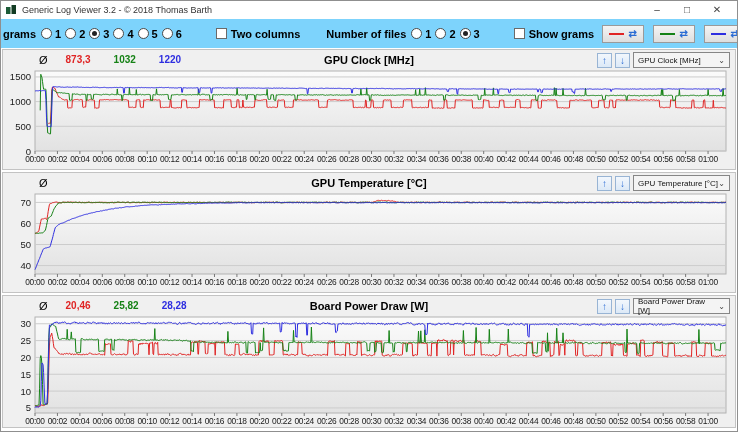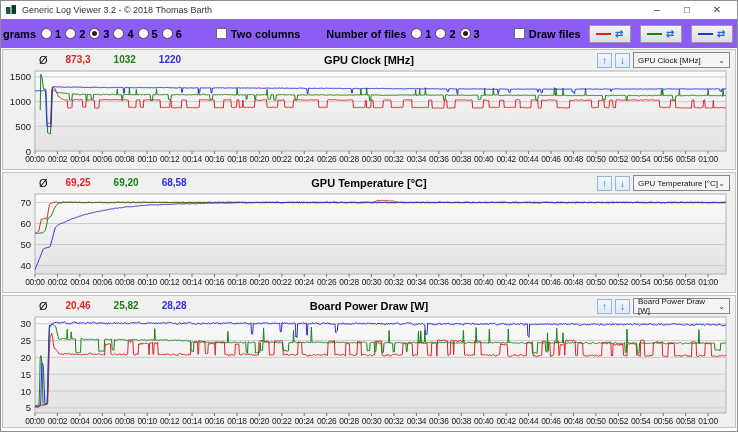--- a/index.html
+++ b/index.html
@@ -6,21 +6,21 @@
   *{box-sizing:border-box;}
   .window{position:relative;width:738px;height:432px;background:#ffffff;
     border:1px solid #8f8f8f;font-family:"Liberation Sans",sans-serif;overflow:hidden;}
   
   .titlebar{height:18px;display:flex;align-items:center;padding:0 5px;background:#fff;}
   .app-icon{width:11px;height:11px;margin-right:5px;flex:0 0 auto;}
   .title-text{font-size:9px;color:#333;}
   .win-controls{margin-left:auto;display:flex;align-items:center;}
   .win-btn{width:30px;height:16px;text-align:center;font-size:10px;color:#444;line-height:16px;}
   
-  .toolbar{height:29px;display:flex;align-items:center;background:#8b5cf6;
+  .toolbar{height:29px;display:flex;align-items:center;background:#7dd3fc;
     font-size:11px;font-weight:bold;color:#000;padding:0 2px;gap:5px;white-space:nowrap;}
   .radio-group{display:flex;align-items:center;}
   .radio{display:inline-flex;align-items:center;gap:3px;margin-right:4px;}
   .rdot{width:11px;height:11px;border:1px solid #4a4a4a;border-radius:50%;background:#fff;position:relative;flex:0 0 auto;}
   .rdot.sel::after{content:"";position:absolute;left:2px;top:2px;right:2px;bottom:2px;border-radius:50%;background:#222;}
   .chk{width:11px;height:11px;border:1px solid #6a6a6a;background:#fff;display:inline-block;flex:0 0 auto;}
   .chklabel{display:inline-flex;align-items:center;gap:4px;font-weight:bold;padding-left:25px;}
   .linebtns{display:flex;gap:9px;margin-left:3px;}
   .linebtn{width:42px;height:18px;border:1px solid #9a9a9a;background:linear-gradient(#f4f4f4,#dedede);
     display:flex;align-items:center;justify-content:center;gap:4px;}
@@ -102,21 +102,21 @@
           <span class="rdot"></span>
           <span>2</span>
         </span>
         <span class="radio">
           <span class="rdot sel"></span>
           <span>3</span>
         </span>
       </span>
     <span class="chklabel">
       <span class="chk"></span>
-      <span>Draw files</span>
+      <span>Show grams</span>
     </span>
     <span class="linebtns" id="lineBtns">
         <div class="linebtn">
           <span class="linedash" style="background: rgb(224, 36, 36);"></span>
           <span class="swapicon">⇄</span>
         </div>
         <div class="linebtn">
           <span class="linedash" style="background: rgb(22, 130, 22);"></span>
           <span class="swapicon">⇄</span>
         </div>
@@ -227,25 +227,20 @@
         <text x="705.0519480519481" y="93" text-anchor="middle" font-size="8.4" letter-spacing="-0.3" fill="#1a1a1a" font-family="&quot;Liberation Sans&quot;,sans-serif">01:00</text>
         <path d="M45.2 54.2L45.8 54.5L46.4 54.2L47.0 54.2L47.5 54.5L48.1 41.0L48.7 22.2L49.3 18.3L49.9 18.4L50.4 18.4L51.0 18.7L51.6 19.0L52.2 20.0L52.7 21.3L53.3 22.8L53.9 24.1L54.5 25.4L55.0 26.6L55.6 27.9L56.2 27.8L56.8 28.4L57.3 28.5L57.9 29.1L58.5 29.6L59.1 30.0L59.6 30.3L60.2 30.5L60.8 30.6L61.4 31.1L61.9 30.8L62.5 30.8L63.1 30.8L63.7 30.7L64.2 30.7L64.8 38.9L65.4 39.1L66.0 38.9L66.6 38.8L67.1 38.7L67.7 38.9L68.3 39.1L68.9 38.5L69.4 31.1L70.0 30.9L70.6 31.2L71.2 30.8L71.7 30.6L72.3 30.5L72.9 30.7L73.5 30.5L74.0 30.5L74.6 30.4L75.2 30.6L75.8 31.0L76.3 31.1L76.9 31.0L77.5 30.6L78.1 30.6L78.6 30.6L79.2 30.7L79.8 38.1L80.4 38.7L80.9 38.3L81.5 38.0L82.1 38.0L82.7 38.1L83.2 30.8L83.8 31.1L84.4 31.0L85.0 31.2L85.6 31.2L86.1 30.8L86.7 30.8L87.3 30.8L87.9 30.5L88.4 30.9L89.0 30.7L89.6 31.0L90.2 31.0L90.7 31.1L91.3 31.1L91.9 39.3L92.5 38.7L93.0 39.3L93.6 39.1L94.2 39.2L94.8 38.9L95.3 38.9L95.9 38.9L96.5 30.9L97.1 31.0L97.6 30.8L98.2 31.0L98.8 30.8L99.4 30.9L99.9 30.6L100.5 30.8L101.1 30.7L101.7 30.5L102.3 30.7L102.8 30.8L103.4 30.6L104.0 30.4L104.6 30.6L105.1 30.6L105.7 30.7L106.3 31.0L106.9 31.0L107.4 30.8L108.0 31.0L108.6 30.8L109.2 30.6L109.7 30.9L110.3 30.8L110.9 30.6L111.5 30.5L112.0 30.4L112.6 30.6L113.2 30.6L113.8 30.7L114.3 30.7L114.9 30.9L115.5 30.9L116.1 30.8L116.6 30.8L117.2 30.6L117.8 31.0L118.4 31.1L119.0 31.1L119.5 30.8L120.1 30.6L120.7 30.7L121.3 30.7L121.8 30.9L122.4 30.6L123.0 31.1L123.6 30.8L124.1 31.1L124.7 31.2L125.3 31.2L125.9 38.6L126.4 38.4L127.0 38.2L127.6 38.3L128.2 38.3L128.7 38.3L129.3 38.1L129.9 38.2L130.5 38.6L131.0 38.2L131.6 38.5L132.2 38.2L132.8 38.6L133.3 31.1L133.9 30.9L134.5 30.9L135.1 30.9L135.6 30.7L136.2 30.7L136.8 30.9L137.4 38.1L138.0 38.3L138.5 38.6L139.1 38.6L139.7 38.2L140.3 38.6L140.8 30.7L141.4 31.1L142.0 31.2L142.6 31.2L143.1 30.9L143.7 30.7L144.3 30.7L144.9 30.7L145.4 30.7L146.0 30.8L146.6 31.0L147.2 31.0L147.7 30.8L148.3 30.7L148.9 30.7L149.5 30.8L150.0 30.7L150.6 30.8L151.2 30.7L151.8 31.1L152.3 30.7L152.9 30.8L153.5 31.0L154.1 31.2L154.7 31.1L155.2 31.0L155.8 30.8L156.4 30.8L157.0 31.1L157.5 38.7L158.1 38.5L158.7 38.6L159.3 38.2L159.8 38.4L160.4 38.6L161.0 38.4L161.6 38.5L162.1 38.4L162.7 38.3L163.3 38.3L163.9 38.3L164.4 38.4L165.0 38.4L165.6 38.3L166.2 38.2L166.7 38.4L167.3 31.0L167.9 30.6L168.5 38.5L169.0 38.9L169.6 38.5L170.2 38.8L170.8 38.8L171.4 39.0L171.9 38.8L172.5 39.0L173.1 39.0L173.7 38.7L174.2 38.6L174.8 38.5L175.4 38.8L176.0 38.5L176.5 38.5L177.1 38.6L177.7 39.0L178.3 38.9L178.8 30.9L179.4 31.0L180.0 31.1L180.6 30.8L181.1 30.7L181.7 31.1L182.3 31.2L182.9 31.1L183.4 31.1L184.0 38.9L184.6 38.8L185.2 38.5L185.7 38.6L186.3 38.4L186.9 38.5L187.5 38.5L188.1 38.6L188.6 38.9L189.2 38.5L189.8 38.6L190.4 38.7L190.9 38.9L191.5 38.6L192.1 38.9L192.7 38.7L193.2 39.0L193.8 38.6L194.4 38.6L195.0 38.8L195.5 38.5L196.1 38.5L196.7 30.5L197.3 30.5L197.8 30.7L198.4 30.9L199.0 30.7L199.6 30.9L200.1 30.8L200.7 30.7L201.3 30.6L201.9 30.6L202.4 30.9L203.0 30.8L203.6 30.9L204.2 30.6L204.8 31.0L205.3 31.1L205.9 31.1L206.5 31.1L207.1 30.9L207.6 31.2L208.2 30.9L208.8 30.7L209.4 30.7L209.9 30.6L210.5 31.0L211.1 30.9L211.7 38.9L212.2 38.4L212.8 39.0L213.4 38.6L214.0 38.8L214.5 38.9L215.1 38.7L215.7 38.4L216.3 38.6L216.8 38.8L217.4 38.8L218.0 38.6L218.6 39.0L219.1 39.0L219.7 38.5L220.3 39.0L220.9 30.6L221.4 30.8L222.0 30.7L222.6 31.1L223.2 30.8L223.8 31.0L224.3 30.8L224.9 30.9L225.5 30.8L226.1 31.0L226.6 30.7L227.2 30.9L227.8 30.8L228.4 38.2L228.9 38.2L229.5 38.5L230.1 38.7L230.7 38.6L231.2 38.5L231.8 38.6L232.4 38.1L233.0 38.7L233.5 38.2L234.1 30.6L234.7 30.8L235.3 30.6L235.8 30.9L236.4 38.8L237.0 38.5L237.6 38.2L238.1 38.6L238.7 38.6L239.3 38.4L239.9 31.0L240.5 38.1L241.0 38.4L241.6 38.3L242.2 38.6L242.8 38.6L243.3 38.3L243.9 38.4L244.5 38.0L245.1 38.7L245.6 38.4L246.2 38.1L246.8 38.3L247.4 38.1L247.9 38.6L248.5 38.6L249.1 38.3L249.7 38.7L250.2 38.0L250.8 38.1L251.4 38.2L252.0 30.9L252.5 30.9L253.1 31.0L253.7 30.8L254.3 31.1L254.8 31.2L255.4 31.4L256.0 31.3L256.6 31.4L257.2 31.5L257.7 31.4L258.3 31.1L258.9 31.2L259.5 31.1L260.0 30.8L260.6 30.7L261.2 30.7L261.8 30.6L262.3 30.6L262.9 30.7L263.5 30.6L264.1 38.2L264.6 38.3L265.2 38.6L265.8 38.4L266.4 38.1L266.9 38.2L267.5 38.3L268.1 38.6L268.7 38.5L269.2 38.2L269.8 38.2L270.4 38.1L271.0 38.5L271.5 38.2L272.1 38.3L272.7 38.6L273.3 38.4L273.9 38.6L274.4 38.2L275.0 31.1L275.6 30.9L276.2 31.1L276.7 31.3L277.3 31.4L277.9 31.3L278.5 31.1L279.0 31.2L279.6 31.0L280.2 30.7L280.8 31.1L281.3 31.3L281.9 38.3L282.5 38.6L283.1 38.5L283.6 38.2L284.2 38.6L284.8 38.2L285.4 38.1L285.9 38.0L286.5 38.4L287.1 38.2L287.7 38.6L288.2 38.1L288.8 38.5L289.4 38.1L290.0 38.4L290.5 30.9L291.1 30.9L291.7 30.9L292.3 31.2L292.9 31.3L293.4 31.2L294.0 30.8L294.6 30.7L295.2 30.9L295.7 30.7L296.3 31.0L296.9 30.8L297.5 30.7L298.0 30.8L298.6 30.9L299.2 31.3L299.8 31.1L300.3 31.1L300.9 31.3L301.5 31.1L302.1 31.3L302.6 31.0L303.2 31.0L303.8 31.3L304.4 31.3L304.9 30.9L305.5 30.9L306.1 30.9L306.7 31.1L307.2 31.0L307.8 30.9L308.4 30.7L309.0 30.7L309.6 30.9L310.1 30.7L310.7 31.1L311.3 31.2L311.9 31.1L312.4 30.8L313.0 30.8L313.6 30.8L314.2 31.0L314.7 30.8L315.3 31.0L315.9 38.5L316.5 38.5L317.0 38.5L317.6 38.6L318.2 38.2L318.8 38.3L319.3 38.2L319.9 38.4L320.5 38.5L321.1 38.2L321.6 38.3L322.2 38.4L322.8 38.1L323.4 38.1L323.9 38.6L324.5 31.2L325.1 31.0L325.7 30.7L326.3 30.5L326.8 30.5L327.4 30.9L328.0 30.8L328.6 30.9L329.1 30.9L329.7 30.8L330.3 30.7L330.9 30.9L331.4 30.6L332.0 31.0L332.6 30.7L333.2 30.9L333.7 30.9L334.3 31.1L334.9 31.1L335.5 31.1L336.0 30.8L336.6 30.9L337.2 31.2L337.8 31.4L338.3 31.4L338.9 31.5L339.5 31.3L340.1 31.3L340.6 31.3L341.2 31.5L341.8 31.1L342.4 31.1L342.9 30.8L343.5 31.1L344.1 31.3L344.7 31.2L345.3 31.3L345.8 31.0L346.4 30.8L347.0 30.8L347.6 30.8L348.1 30.7L348.7 30.9L349.3 31.1L349.9 31.0L350.4 38.6L351.0 38.3L351.6 38.6L352.2 38.5L352.7 38.2L353.3 38.5L353.9 38.5L354.5 38.6L355.0 38.4L355.6 38.3L356.2 38.4L356.8 38.3L357.3 38.2L357.9 38.3L358.5 38.7L359.1 38.4L359.6 38.3L360.2 38.7L360.8 38.7L361.4 38.3L362.0 38.4L362.5 31.0L363.1 31.3L363.7 38.8L364.3 38.6L364.8 38.6L365.4 38.8L366.0 38.4L366.6 38.8L367.1 38.7L367.7 38.4L368.3 30.9L368.9 31.0L369.4 31.0L370.0 31.2L370.6 38.5L371.2 38.9L371.7 38.6L372.3 38.4L372.9 38.8L373.5 38.9L374.0 38.9L374.6 38.4L375.2 38.9L375.8 38.6L376.3 38.4L376.9 38.6L377.5 38.8L378.1 38.6L378.7 38.4L379.2 38.5L379.8 38.6L380.4 31.3L381.0 31.0L381.5 31.0L382.1 30.9L382.7 30.9L383.3 31.1L383.8 31.3L384.4 30.9L385.0 31.2L385.6 31.2L386.1 31.0L386.7 30.9L387.3 31.0L387.9 31.2L388.4 38.6L389.0 38.2L389.6 38.6L390.2 38.5L390.7 38.1L391.3 38.5L391.9 38.6L392.5 38.7L393.0 38.1L393.6 38.7L394.2 38.5L394.8 38.2L395.4 38.6L395.9 38.6L396.5 38.6L397.1 38.2L397.7 38.1L398.2 38.1L398.8 38.6L399.4 38.5L400.0 38.1L400.5 31.2L401.1 30.9L401.7 30.9L402.3 31.2L402.8 30.9L403.4 30.8L404.0 30.9L404.6 30.8L405.1 30.7L405.7 31.0L406.3 31.0L406.9 30.7L407.4 31.1L408.0 30.9L408.6 30.6L409.2 38.6L409.7 38.8L410.3 38.3L410.9 38.8L411.5 38.6L412.1 38.7L412.6 38.3L413.2 38.3L413.8 38.5L414.4 38.7L414.9 38.7L415.5 38.6L416.1 38.4L416.7 38.5L417.2 38.2L417.8 38.3L418.4 38.7L419.0 38.8L419.5 38.6L420.1 38.6L420.7 38.4L421.3 38.7L421.8 38.6L422.4 38.2L423.0 38.2L423.6 38.7L424.1 38.6L424.7 38.5L425.3 38.6L425.9 31.0L426.4 30.8L427.0 31.2L427.6 31.2L428.2 31.0L428.7 31.2L429.3 39.2L429.9 39.0L430.5 38.9L431.1 39.3L431.6 39.1L432.2 39.0L432.8 39.2L433.4 38.8L433.9 39.3L434.5 39.0L435.1 39.0L435.7 38.7L436.2 39.0L436.8 39.2L437.4 39.3L438.0 39.0L438.5 38.9L439.1 39.3L439.7 39.3L440.3 38.9L440.8 39.2L441.4 30.9L442.0 30.9L442.6 30.8L443.1 31.0L443.7 31.0L444.3 39.1L444.9 38.9L445.4 39.1L446.0 39.0L446.6 39.0L447.2 39.2L447.8 39.2L448.3 38.9L448.9 38.7L449.5 38.7L450.1 39.2L450.6 38.9L451.2 38.7L451.8 39.2L452.4 30.9L452.9 30.8L453.5 30.9L454.1 31.0L454.7 31.0L455.2 31.0L455.8 31.0L456.4 30.9L457.0 31.1L457.5 31.0L458.1 31.1L458.7 31.3L459.3 31.0L459.8 30.9L460.4 30.8L461.0 30.7L461.6 30.9L462.1 31.2L462.7 30.9L463.3 31.0L463.9 31.3L464.5 31.2L465.0 31.2L465.6 31.2L466.2 31.1L466.8 31.3L467.3 31.2L467.9 31.0L468.5 30.8L469.1 31.0L469.6 38.9L470.2 39.3L470.8 38.9L471.4 38.8L471.9 39.1L472.5 39.1L473.1 38.7L473.7 38.8L474.2 38.7L474.8 39.1L475.4 39.1L476.0 38.8L476.5 38.9L477.1 38.8L477.7 39.0L478.3 38.9L478.8 38.7L479.4 39.1L480.0 38.9L480.6 30.7L481.2 31.1L481.7 30.8L482.3 31.1L482.9 31.0L483.5 31.3L484.0 31.2L484.6 31.5L485.2 31.3L485.8 31.5L486.3 38.5L486.9 38.3L487.5 38.3L488.1 38.7L488.6 38.4L489.2 38.6L489.8 38.3L490.4 38.1L490.9 38.3L491.5 38.3L492.1 38.3L492.7 38.7L493.2 38.6L493.8 38.3L494.4 38.5L495.0 38.6L495.5 38.7L496.1 38.3L496.7 31.3L497.3 31.5L497.8 31.2L498.4 31.1L499.0 30.8L499.6 31.2L500.2 31.4L500.7 31.2L501.3 38.5L501.9 38.6L502.5 38.3L503.0 38.6L503.6 38.4L504.2 38.4L504.8 38.5L505.3 38.5L505.9 38.7L506.5 38.5L507.1 38.3L507.6 38.2L508.2 38.3L508.8 38.4L509.4 38.4L509.9 38.2L510.5 38.3L511.1 38.6L511.7 38.0L512.2 38.6L512.8 30.9L513.4 30.8L514.0 30.6L514.5 30.5L515.1 30.4L515.7 31.0L516.3 31.0L516.9 31.2L517.4 39.0L518.0 38.7L518.6 38.4L519.2 38.4L519.7 38.5L520.3 38.6L520.9 38.6L521.5 38.8L522.0 38.5L522.6 38.6L523.2 39.0L523.8 38.5L524.3 38.9L524.9 38.9L525.5 38.9L526.1 39.0L526.6 38.4L527.2 39.0L527.8 38.9L528.4 30.9L528.9 30.7L529.5 30.8L530.1 30.7L530.7 31.1L531.2 30.8L531.8 30.9L532.4 30.9L533.0 31.0L533.6 31.3L534.1 31.2L534.7 31.2L535.3 39.2L535.9 38.7L536.4 39.2L537.0 39.1L537.6 39.2L538.2 38.9L538.7 31.1L539.3 30.9L539.9 31.2L540.5 31.4L541.0 31.3L541.6 31.2L542.2 31.4L542.8 31.4L543.3 31.6L543.9 31.4L544.5 30.9L545.1 30.8L545.6 30.7L546.2 30.8L546.8 31.2L547.4 31.0L547.9 30.8L548.5 31.0L549.1 31.3L549.7 31.0L550.3 31.2L550.8 30.9L551.4 30.7L552.0 31.1L552.6 31.3L553.1 31.5L553.7 31.5L554.3 38.6L554.9 39.1L555.4 38.5L556.0 39.1L556.6 38.7L557.2 38.4L557.7 38.9L558.3 39.0L558.9 38.7L559.5 38.5L560.0 38.6L560.6 38.9L561.2 39.0L561.8 39.0L562.3 38.7L562.9 39.1L563.5 39.0L564.1 39.0L564.6 38.9L565.2 38.7L565.8 39.0L566.4 38.8L566.9 31.3L567.5 31.3L568.1 31.3L568.7 31.4L569.3 31.5L569.8 31.4L570.4 31.3L571.0 31.5L571.6 31.3L572.1 31.0L572.7 30.8L573.3 30.8L573.9 30.9L574.4 31.2L575.0 31.4L575.6 31.4L576.2 31.1L576.7 30.8L577.3 30.9L577.9 31.0L578.5 31.0L579.0 31.0L579.6 31.0L580.2 31.3L580.8 31.3L581.3 31.5L581.9 31.5L582.5 31.5L583.1 31.1L583.6 31.4L584.2 31.1L584.8 31.2L585.4 31.2L586.0 31.1L586.5 31.0L587.1 31.1L587.7 31.0L588.3 31.2L588.8 38.4L589.4 38.7L590.0 38.4L590.6 38.9L591.1 38.8L591.7 38.8L592.3 38.8L592.9 38.4L593.4 38.4L594.0 38.9L594.6 38.4L595.2 38.6L595.7 31.5L596.3 31.3L596.9 31.4L597.5 31.5L598.0 31.2L598.6 31.2L599.2 31.1L599.8 31.2L600.3 31.0L600.9 30.9L601.5 38.5L602.1 38.7L602.7 38.9L603.2 38.5L603.8 38.6L604.4 38.8L605.0 38.5L605.5 38.8L606.1 38.5L606.7 31.2L607.3 30.8L607.8 31.3L608.4 31.2L609.0 31.3L609.6 31.2L610.1 38.5L610.7 38.7L611.3 38.8L611.9 38.5L612.4 39.0L613.0 31.0L613.6 30.8L614.2 30.9L614.7 30.8L615.3 30.7L615.9 30.9L616.5 30.9L617.0 31.1L617.6 31.2L618.2 31.2L618.8 31.0L619.4 31.0L619.9 31.0L620.5 31.3L621.1 31.2L621.7 31.1L622.2 31.2L622.8 30.9L623.4 31.1L624.0 30.9L624.5 31.1L625.1 31.2L625.7 31.3L626.3 31.1L626.8 31.4L627.4 31.2L628.0 31.2L628.6 30.8L629.1 31.0L629.7 31.0L630.3 30.9L630.9 30.7L631.4 30.8L632.0 30.9L632.6 31.0L633.2 30.9L633.7 31.0L634.3 31.2L634.9 31.2L635.5 31.4L636.0 31.6L636.6 31.2L637.2 30.9L637.8 30.7L638.4 31.2L638.9 30.9L639.5 31.1L640.1 31.4L640.7 31.0L641.2 30.8L641.8 30.8L642.4 30.6L643.0 31.0L643.5 31.0L644.1 30.8L644.7 31.0L645.3 31.0L645.8 31.1L646.4 31.4L647.0 31.0L647.6 30.8L648.1 30.8L648.7 30.7L649.3 31.1L649.9 31.1L650.4 30.9L651.0 31.0L651.6 31.2L652.2 31.5L652.7 31.4L653.3 31.0L653.9 31.4L654.5 31.5L655.1 31.3L655.6 31.0L656.2 31.3L656.8 38.2L657.4 38.6L657.9 38.4L658.5 38.1L659.1 38.4L659.7 38.3L660.2 38.7L660.8 38.6L661.4 38.7L662.0 38.7L662.5 38.4L663.1 38.3L663.7 38.3L664.3 38.6L664.8 38.1L665.4 38.3L666.0 38.5L666.6 38.7L667.1 38.3L667.7 30.7L668.3 31.0L668.9 31.3L669.4 31.4L670.0 31.5L670.6 31.6L671.2 31.4L671.8 31.1L672.3 31.0L672.9 38.9L673.5 38.5L674.1 39.0L674.6 38.6L675.2 38.8L675.8 38.5L676.4 38.7L676.9 38.8L677.5 38.7L678.1 39.1L678.7 39.1L679.2 39.1L679.8 39.1L680.4 38.7L681.0 39.2L681.5 38.7L682.1 39.1L682.7 39.1L683.3 38.7L683.8 39.1L684.4 39.1L685.0 39.1L685.6 39.0L686.1 38.8L686.7 39.0L687.3 39.0L687.9 39.0L688.5 39.2L689.0 31.3L689.6 31.1L690.2 31.0L690.8 31.0L691.3 38.7L691.9 38.8L692.5 38.4L693.1 38.6L693.6 39.0L694.2 39.0L694.8 38.4L695.4 38.9L695.9 38.7L696.5 39.0L697.1 38.8L697.7 38.7L698.2 38.7L698.8 38.6L699.4 38.3L700.0 38.5L700.5 31.4L701.1 31.0L701.7 30.8L702.3 39.0L702.8 39.1L703.4 38.9L704.0 38.8L704.6 38.9L705.1 38.8L705.7 38.8L706.3 39.3L706.9 38.7L707.5 39.0L708.0 39.3L708.6 38.9L709.2 38.7L709.8 38.9L710.3 31.3L710.9 38.9L711.5 38.8L712.1 38.6L712.6 38.5L713.2 38.8L713.8 38.5L714.4 38.3L714.9 38.9L715.5 38.8L716.1 38.4L716.7 38.8L717.2 38.5L717.8 38.7L718.4 38.4L719.0 38.4L719.5 38.6L720.1 39.0L720.7 38.8L721.3 38.9L721.8 38.8L722.4 39.0L723.0 38.9" fill="none" stroke="#e02424" stroke-width="1"></path>
         <path d="M37.2 41.4L37.8 5.3L38.3 6.8L38.9 8.2L39.5 12.4L40.1 17.1L40.6 20.2L41.2 20.2L41.8 20.1L42.4 20.2L42.9 20.3L43.5 31.7L44.1 54.3L44.7 63.9L45.2 64.0L45.8 64.4L46.4 64.7L47.0 64.8L47.5 64.9L48.1 50.9L48.7 31.6L49.3 20.2L49.9 20.6L50.4 21.0L51.0 21.5L51.6 21.8L52.2 22.2L52.7 22.7L53.3 23.4L53.9 23.4L54.5 23.7L55.0 23.9L55.6 23.7L56.2 23.5L56.8 23.7L57.3 23.9L57.9 23.7L58.5 23.6L59.1 24.1L59.6 24.0L60.2 23.9L60.8 24.3L61.4 24.0L61.9 24.2L62.5 24.3L63.1 24.3L63.7 24.5L64.2 24.4L64.8 24.5L65.4 24.5L66.0 24.5L66.6 31.2L67.1 31.0L67.7 31.4L68.3 30.9L68.9 31.1L69.4 24.8L70.0 24.8L70.6 25.1L71.2 24.8L71.7 25.0L72.3 25.3L72.9 25.3L73.5 25.1L74.0 25.2L74.6 25.1L75.2 25.5L75.8 25.4L76.3 25.7L76.9 25.8L77.5 25.9L78.1 25.6L78.6 25.3L79.2 25.3L79.8 25.3L80.4 25.4L80.9 25.3L81.5 25.3L82.1 25.5L82.7 25.4L83.2 31.2L83.8 31.6L84.4 25.1L85.0 25.5L85.6 25.7L86.1 25.8L86.7 25.5L87.3 25.4L87.9 25.6L88.4 30.0L89.0 30.5L89.6 30.4L90.2 30.0L90.7 25.3L91.3 25.4L91.9 25.6L92.5 25.3L93.0 25.5L93.6 25.3L94.2 25.4L94.8 25.5L95.3 25.5L95.9 25.6L96.5 25.7L97.1 25.7L97.6 25.8L98.2 26.0L98.8 25.9L99.4 25.6L99.9 25.4L100.5 25.2L101.1 25.6L101.7 25.4L102.3 25.2L102.8 25.4L103.4 25.3L104.0 25.6L104.6 25.4L105.1 25.7L105.7 25.6L106.3 25.8L106.9 26.0L107.4 25.7L108.0 25.5L108.6 25.2L109.2 25.3L109.7 25.2L110.3 25.4L110.9 25.6L111.5 25.7L112.0 25.7L112.6 25.6L113.2 25.8L113.8 25.7L114.3 19.9L114.9 25.6L115.5 25.5L116.1 25.7L116.6 25.8L117.2 25.9L117.8 25.6L118.4 25.8L119.0 31.7L119.5 31.3L120.1 25.9L120.7 25.9L121.3 25.6L121.8 25.4L122.4 25.4L123.0 25.5L123.6 25.6L124.1 25.7L124.7 25.5L125.3 25.7L125.9 25.8L126.4 18.6L127.0 25.9L127.6 25.5L128.2 25.6L128.7 25.7L129.3 25.8L129.9 25.6L130.5 25.6L131.0 25.3L131.6 25.6L132.2 25.8L132.8 25.9L133.3 20.5L133.9 26.0L134.5 25.9L135.1 25.6L135.6 25.7L136.2 25.5L136.8 25.3L137.4 25.2L138.0 25.7L138.5 25.9L139.1 25.6L139.7 25.4L140.3 25.7L140.8 25.6L141.4 25.9L142.0 25.5L142.6 25.7L143.1 25.7L143.7 25.4L144.3 25.4L144.9 25.6L145.4 25.4L146.0 25.5L146.6 25.6L147.2 25.7L147.7 31.6L148.3 31.5L148.9 31.6L149.5 31.6L150.0 25.6L150.6 25.6L151.2 25.8L151.8 25.9L152.3 26.0L152.9 25.6L153.5 19.8L154.1 25.5L154.7 25.5L155.2 25.5L155.8 25.8L156.4 25.8L157.0 25.8L157.5 25.6L158.1 25.8L158.7 25.9L159.3 25.6L159.8 25.7L160.4 25.8L161.0 25.7L161.6 25.6L162.1 25.6L162.7 25.5L163.3 25.5L163.9 25.4L164.4 25.6L165.0 25.5L165.6 30.4L166.2 30.7L166.7 30.5L167.3 30.7L167.9 30.4L168.5 25.9L169.0 25.7L169.6 25.9L170.2 26.0L170.8 25.8L171.4 25.7L171.9 25.7L172.5 25.7L173.1 25.8L173.7 25.4L174.2 25.4L174.8 25.5L175.4 25.8L176.0 26.0L176.5 25.9L177.1 25.9L177.7 25.7L178.3 25.5L178.8 25.3L179.4 25.5L180.0 25.4L180.6 25.7L181.1 25.8L181.7 25.7L182.3 26.0L182.9 25.8L183.4 25.9L184.0 25.9L184.6 25.7L185.2 25.8L185.7 25.7L186.3 25.6L186.9 25.8L187.5 25.6L188.1 25.8L188.6 26.1L189.2 25.8L189.8 25.5L190.4 25.6L190.9 25.8L191.5 25.6L192.1 25.9L192.7 25.5L193.2 25.6L193.8 25.6L194.4 25.9L195.0 26.0L195.5 20.0L196.1 26.0L196.7 25.8L197.3 26.0L197.8 25.9L198.4 25.5L199.0 25.4L199.6 25.2L200.1 25.2L200.7 25.3L201.3 25.3L201.9 25.6L202.4 25.9L203.0 26.0L203.6 25.7L204.2 25.8L204.8 25.9L205.3 25.8L205.9 25.5L206.5 25.9L207.1 30.9L207.6 31.0L208.2 30.6L208.8 30.6L209.4 30.7L209.9 25.5L210.5 25.6L211.1 25.4L211.7 25.8L212.2 25.8L212.8 25.9L213.4 25.6L214.0 25.9L214.5 26.0L215.1 25.6L215.7 25.6L216.3 25.9L216.8 25.9L217.4 25.6L218.0 25.8L218.6 25.6L219.1 25.9L219.7 26.0L220.3 25.7L220.9 25.5L221.4 25.5L222.0 25.5L222.6 25.5L223.2 25.5L223.8 25.4L224.3 25.5L224.9 25.8L225.5 25.9L226.1 25.6L226.6 25.5L227.2 25.7L227.8 25.9L228.4 25.6L228.9 25.7L229.5 25.9L230.1 25.6L230.7 25.8L231.2 26.0L231.8 26.1L232.4 26.1L233.0 25.7L233.5 25.8L234.1 19.2L234.7 25.7L235.3 25.8L235.8 26.1L236.4 26.2L237.0 25.8L237.6 25.6L238.1 25.7L238.7 26.0L239.3 25.9L239.9 26.1L240.5 26.1L241.0 26.1L241.6 26.0L242.2 25.7L242.8 25.5L243.3 30.5L243.9 30.3L244.5 25.7L245.1 25.7L245.6 25.5L246.2 25.6L246.8 25.9L247.4 25.6L247.9 25.5L248.5 25.7L249.1 25.5L249.7 25.7L250.2 25.9L250.8 25.7L251.4 26.0L252.0 31.0L252.5 30.7L253.1 25.8L253.7 25.6L254.3 25.4L254.8 25.8L255.4 25.8L256.0 26.0L256.6 25.9L257.2 26.0L257.7 26.0L258.3 25.9L258.9 25.6L259.5 25.7L260.0 25.7L260.6 25.5L261.2 25.4L261.8 25.7L262.3 25.8L262.9 26.1L263.5 26.1L264.1 20.3L264.6 26.1L265.2 30.2L265.8 30.5L266.4 30.5L266.9 30.3L267.5 30.2L268.1 25.5L268.7 25.9L269.2 25.6L269.8 25.8L270.4 25.8L271.0 31.0L271.5 31.2L272.1 31.3L272.7 31.5L273.3 25.8L273.9 25.9L274.4 26.1L275.0 26.0L275.6 25.7L276.2 25.9L276.7 25.6L277.3 25.7L277.9 25.6L278.5 25.5L279.0 25.7L279.6 25.6L280.2 25.8L280.8 25.6L281.3 25.8L281.9 25.7L282.5 26.0L283.1 26.0L283.6 25.7L284.2 26.0L284.8 25.8L285.4 25.8L285.9 25.6L286.5 25.6L287.1 25.6L287.7 25.9L288.2 26.1L288.8 26.1L289.4 25.9L290.0 26.0L290.5 25.7L291.1 25.9L291.7 25.9L292.3 31.0L292.9 30.9L293.4 31.0L294.0 30.7L294.6 25.8L295.2 26.0L295.7 26.3L296.3 26.2L296.9 25.8L297.5 25.8L298.0 25.7L298.6 25.8L299.2 25.6L299.8 25.8L300.3 25.8L300.9 26.1L301.5 26.1L302.1 25.8L302.6 25.9L303.2 26.1L303.8 26.2L304.4 25.9L304.9 25.8L305.5 25.7L306.1 25.5L306.7 25.9L307.2 26.1L307.8 25.9L308.4 25.9L309.0 26.1L309.6 26.2L310.1 25.8L310.7 26.0L311.3 25.8L311.9 25.7L312.4 25.9L313.0 25.9L313.6 25.6L314.2 26.0L314.7 26.1L315.3 25.9L315.9 25.7L316.5 26.0L317.0 26.1L317.6 25.7L318.2 25.8L318.8 25.8L319.3 25.6L319.9 25.6L320.5 25.9L321.1 26.0L321.6 26.2L322.2 26.4L322.8 26.3L323.4 25.9L323.9 26.0L324.5 26.2L325.1 25.9L325.7 26.1L326.3 26.0L326.8 25.9L327.4 25.7L328.0 26.0L328.6 25.9L329.1 26.2L329.7 26.1L330.3 26.2L330.9 26.4L331.4 25.9L332.0 25.9L332.6 26.1L333.2 25.8L333.7 25.8L334.3 25.9L334.9 25.9L335.5 26.2L336.0 25.9L336.6 25.9L337.2 26.2L337.8 26.3L338.3 26.1L338.9 26.2L339.5 26.0L340.1 26.2L340.6 26.1L341.2 26.0L341.8 26.0L342.4 26.2L342.9 26.1L343.5 26.2L344.1 26.0L344.7 26.0L345.3 26.1L345.8 26.0L346.4 25.9L347.0 26.1L347.6 25.8L348.1 25.8L348.7 26.1L349.3 26.1L349.9 26.2L350.4 26.1L351.0 26.2L351.6 26.1L352.2 26.3L352.7 26.1L353.3 25.8L353.9 25.8L354.5 25.6L355.0 26.0L355.6 25.8L356.2 26.1L356.8 26.0L357.3 26.1L357.9 20.1L358.5 26.1L359.1 26.0L359.6 25.7L360.2 25.8L360.8 25.6L361.4 25.5L362.0 25.8L362.5 25.7L363.1 26.1L363.7 18.8L364.3 26.2L364.8 26.0L365.4 25.9L366.0 25.7L366.6 31.7L367.1 31.4L367.7 31.2L368.3 25.8L368.9 25.8L369.4 25.7L370.0 26.0L370.6 26.2L371.2 26.1L371.7 26.0L372.3 25.8L372.9 26.0L373.5 26.1L374.0 25.8L374.6 25.7L375.2 26.0L375.8 26.1L376.3 26.3L376.9 26.2L377.5 26.0L378.1 26.2L378.7 26.4L379.2 26.4L379.8 26.4L380.4 26.5L381.0 26.4L381.5 26.2L382.1 26.4L382.7 26.4L383.3 26.2L383.8 26.3L384.4 26.3L385.0 26.0L385.6 26.2L386.1 26.3L386.7 26.4L387.3 26.1L387.9 26.0L388.4 26.3L389.0 26.3L389.6 26.0L390.2 26.1L390.7 26.3L391.3 26.3L391.9 26.4L392.5 26.4L393.0 26.3L393.6 26.1L394.2 26.0L394.8 26.2L395.4 26.0L395.9 26.0L396.5 26.1L397.1 26.1L397.7 26.0L398.2 25.9L398.8 25.8L399.4 25.8L400.0 26.2L400.5 25.9L401.1 26.0L401.7 26.1L402.3 26.1L402.8 25.8L403.4 26.0L404.0 25.9L404.6 25.8L405.1 25.7L405.7 26.1L406.3 26.1L406.9 26.0L407.4 26.2L408.0 26.3L408.6 26.2L409.2 26.1L409.7 26.1L410.3 25.9L410.9 26.2L411.5 26.0L412.1 26.2L412.6 20.7L413.2 26.4L413.8 26.4L414.4 26.4L414.9 26.1L415.5 26.1L416.1 26.1L416.7 20.1L417.2 26.3L417.8 26.0L418.4 26.0L419.0 26.1L419.5 26.3L420.1 26.1L420.7 26.0L421.3 26.0L421.8 26.2L422.4 18.7L423.0 26.1L423.6 26.0L424.1 26.0L424.7 26.0L425.3 26.0L425.9 25.8L426.4 26.1L427.0 25.9L427.6 26.2L428.2 26.4L428.7 26.3L429.3 26.0L429.9 25.9L430.5 26.2L431.1 26.0L431.6 26.3L432.2 26.5L432.8 26.4L433.4 26.1L433.9 26.0L434.5 25.8L435.1 26.2L435.7 26.1L436.2 26.0L436.8 26.1L437.4 26.0L438.0 25.9L438.5 25.8L439.1 26.1L439.7 26.0L440.3 26.3L440.8 31.3L441.4 31.0L442.0 30.9L442.6 25.9L443.1 25.9L443.7 25.7L444.3 25.8L444.9 26.1L445.4 26.3L446.0 26.5L446.6 26.5L447.2 26.3L447.8 26.5L448.3 26.2L448.9 26.2L449.5 26.2L450.1 26.0L450.6 26.0L451.2 26.4L451.8 26.2L452.4 26.3L452.9 26.3L453.5 26.3L454.1 26.4L454.7 26.1L455.2 25.9L455.8 26.2L456.4 26.2L457.0 25.9L457.5 26.3L458.1 26.0L458.7 26.0L459.3 26.0L459.8 25.9L460.4 26.2L461.0 26.3L461.6 26.4L462.1 26.2L462.7 26.2L463.3 26.3L463.9 26.5L464.5 26.5L465.0 26.6L465.6 26.3L466.2 26.3L466.8 26.3L467.3 26.3L467.9 26.3L468.5 26.5L469.1 26.5L469.6 26.4L470.2 26.1L470.8 25.9L471.4 26.1L471.9 26.3L472.5 26.1L473.1 25.9L473.7 26.2L474.2 26.0L474.8 26.1L475.4 30.6L476.0 30.3L476.5 30.8L477.1 30.5L477.7 30.4L478.3 26.1L478.8 26.4L479.4 26.6L480.0 26.2L480.6 26.3L481.2 26.5L481.7 19.4L482.3 26.4L482.9 26.1L483.5 25.9L484.0 26.3L484.6 26.1L485.2 26.1L485.8 26.0L486.3 25.9L486.9 26.3L487.5 26.2L488.1 26.3L488.6 26.4L489.2 26.4L489.8 26.2L490.4 18.9L490.9 26.1L491.5 26.0L492.1 26.0L492.7 26.0L493.2 25.9L493.8 25.8L494.4 25.8L495.0 25.9L495.5 26.1L496.1 26.1L496.7 26.4L497.3 26.5L497.8 26.4L498.4 26.4L499.0 26.6L499.6 26.6L500.2 26.5L500.7 26.4L501.3 26.3L501.9 26.0L502.5 26.0L503.0 26.1L503.6 26.2L504.2 26.0L504.8 26.4L505.3 26.2L505.9 26.4L506.5 26.1L507.1 26.1L507.6 26.0L508.2 26.1L508.8 26.3L509.4 26.6L509.9 26.6L510.5 26.3L511.1 26.2L511.7 26.2L512.2 26.3L512.8 26.4L513.4 26.1L514.0 26.4L514.5 26.4L515.1 26.2L515.7 26.1L516.3 26.2L516.9 26.5L517.4 26.3L518.0 26.5L518.6 26.6L519.2 26.3L519.7 26.1L520.3 26.0L520.9 26.3L521.5 26.6L522.0 26.4L522.6 26.1L523.2 26.0L523.8 25.9L524.3 26.3L524.9 26.3L525.5 26.5L526.1 26.5L526.6 26.2L527.2 26.0L527.8 26.4L528.4 26.5L528.9 26.3L529.5 26.1L530.1 26.4L530.7 26.4L531.2 26.3L531.8 26.2L532.4 26.2L533.0 31.4L533.6 31.5L534.1 31.2L534.7 31.4L535.3 26.7L535.9 26.4L536.4 26.1L537.0 26.0L537.6 25.9L538.2 26.0L538.7 26.4L539.3 26.4L539.9 26.5L540.5 26.6L541.0 26.5L541.6 26.4L542.2 26.5L542.8 26.6L543.3 26.5L543.9 26.2L544.5 26.5L545.1 26.5L545.6 26.6L546.2 26.4L546.8 26.4L547.4 26.5L547.9 26.3L548.5 26.0L549.1 26.0L549.7 26.4L550.3 26.4L550.8 26.2L551.4 18.7L552.0 26.5L552.6 26.6L553.1 19.2L553.7 26.5L554.3 26.2L554.9 26.3L555.4 26.4L556.0 26.6L556.6 26.7L557.2 26.5L557.7 26.7L558.3 26.7L558.9 26.3L559.5 26.4L560.0 19.5L560.6 26.4L561.2 26.1L561.8 26.5L562.3 26.5L562.9 26.3L563.5 26.6L564.1 26.4L564.6 26.7L565.2 26.7L565.8 26.3L566.4 26.5L566.9 26.3L567.5 26.6L568.1 26.7L568.7 26.6L569.3 26.8L569.8 26.4L570.4 26.5L571.0 26.3L571.6 26.1L572.1 26.3L572.7 26.6L573.3 26.7L573.9 26.6L574.4 26.6L575.0 26.7L575.6 26.4L576.2 26.2L576.7 26.4L577.3 26.6L577.9 26.6L578.5 26.8L579.0 26.6L579.6 26.5L580.2 26.7L580.8 26.6L581.3 26.6L581.9 26.4L582.5 19.3L583.1 26.3L583.6 26.2L584.2 26.4L584.8 26.7L585.4 26.6L586.0 26.6L586.5 26.6L587.1 26.4L587.7 26.5L588.3 26.5L588.8 26.3L589.4 26.4L590.0 26.2L590.6 26.4L591.1 26.5L591.7 26.5L592.3 26.7L592.9 26.5L593.4 26.5L594.0 26.5L594.6 26.5L595.2 26.4L595.7 26.4L596.3 26.5L596.9 26.5L597.5 26.5L598.0 26.3L598.6 26.2L599.2 26.5L599.8 30.5L600.3 30.7L600.9 30.8L601.5 30.8L602.1 30.9L602.7 26.3L603.2 26.4L603.8 26.4L604.4 26.6L605.0 26.7L605.5 26.8L606.1 26.4L606.7 26.7L607.3 26.5L607.8 26.2L608.4 26.4L609.0 26.5L609.6 26.4L610.1 26.3L610.7 26.2L611.3 26.5L611.9 26.5L612.4 26.6L613.0 26.4L613.6 26.6L614.2 26.3L614.7 26.3L615.3 26.5L615.9 26.5L616.5 26.4L617.0 26.2L617.6 26.3L618.2 26.3L618.8 26.4L619.4 26.6L619.9 26.6L620.5 26.3L621.1 26.2L621.7 26.3L622.2 26.7L622.8 26.6L623.4 31.2L624.0 31.4L624.5 26.7L625.1 26.4L625.7 26.4L626.3 26.3L626.8 26.2L627.4 26.6L628.0 26.3L628.6 26.6L629.1 26.5L629.7 26.7L630.3 26.6L630.9 26.5L631.4 26.3L632.0 26.5L632.6 26.7L633.2 26.8L633.7 26.5L634.3 26.5L634.9 26.7L635.5 26.8L636.0 26.9L636.6 27.0L637.2 26.7L637.8 26.4L638.4 26.5L638.9 26.5L639.5 26.8L640.1 26.5L640.7 26.4L641.2 26.3L641.8 26.4L642.4 26.6L643.0 26.9L643.5 26.7L644.1 26.8L644.7 26.7L645.3 26.4L645.8 26.6L646.4 26.4L647.0 26.7L647.6 26.4L648.1 26.6L648.7 26.7L649.3 26.8L649.9 26.8L650.4 26.6L651.0 26.5L651.6 26.3L652.2 26.2L652.7 26.5L653.3 26.6L653.9 26.5L654.5 26.3L655.1 26.4L655.6 26.2L656.2 26.4L656.8 26.5L657.4 26.5L657.9 26.5L658.5 20.6L659.1 26.4L659.7 20.5L660.2 26.4L660.8 26.6L661.4 26.6L662.0 26.7L662.5 26.5L663.1 26.3L663.7 26.5L664.3 26.8L664.8 26.6L665.4 26.3L666.0 26.5L666.6 26.4L667.1 26.3L667.7 26.3L668.3 26.3L668.9 26.4L669.4 26.7L670.0 31.4L670.6 31.3L671.2 31.4L671.8 31.1L672.3 31.3L672.9 26.8L673.5 26.8L674.1 26.6L674.6 26.8L675.2 26.6L675.8 26.7L676.4 20.5L676.9 26.7L677.5 26.9L678.1 27.0L678.7 26.6L679.2 26.4L679.8 26.7L680.4 26.7L681.0 26.9L681.5 26.6L682.1 26.5L682.7 26.4L683.3 26.5L683.8 26.7L684.4 26.5L685.0 26.7L685.6 26.8L686.1 26.5L686.7 26.6L687.3 26.3L687.9 26.3L688.5 26.3L689.0 26.3L689.6 26.3L690.2 26.2L690.8 26.2L691.3 26.3L691.9 26.4L692.5 26.6L693.1 26.8L693.6 26.7L694.2 26.6L694.8 26.4L695.4 26.8L695.9 27.0L696.5 26.6L697.1 26.5L697.7 26.3L698.2 26.7L698.8 26.7L699.4 26.6L700.0 26.5L700.5 26.5L701.1 26.4L701.7 26.3L702.3 26.2L702.8 26.1L703.4 26.3L704.0 26.3L704.6 26.5L705.1 20.4L705.7 26.3L706.3 26.7L706.9 26.8L707.5 26.6L708.0 26.8L708.6 26.6L709.2 26.5L709.8 26.8L710.3 26.6L710.9 26.4L711.5 26.6L712.1 26.4L712.6 26.5L713.2 26.8L713.8 26.8L714.4 26.7L714.9 26.6L715.5 26.6L716.1 26.8L716.7 26.6L717.2 26.4L717.8 26.4L718.4 26.8L719.0 27.0L719.5 27.1L720.1 19.5L720.7 26.8L721.3 26.6L721.8 26.7L722.4 26.5L723.0 26.3" fill="none" stroke="#168216" stroke-width="1"></path>
         <path d="M32.0 21.8L32.6 21.9L33.2 21.7L33.7 21.8L34.3 21.8L34.9 21.8L35.5 21.8L36.0 21.5L36.6 21.5L37.2 21.7L37.8 21.6L38.3 21.8L38.9 21.9L39.5 21.6L40.1 21.5L40.6 21.6L41.2 21.5L41.8 21.8L42.4 21.7L42.9 30.7L43.5 48.8L44.1 57.3L44.7 57.2L45.2 57.5L45.8 57.6L46.4 57.5L47.0 57.7L47.5 57.6L48.1 57.7L48.7 42.3L49.3 21.7L49.9 17.7L50.4 17.6L51.0 17.6L51.6 17.7L52.2 17.7L52.7 17.7L53.3 17.9L53.9 18.0L54.5 18.0L55.0 17.8L55.6 17.8L56.2 17.7L56.8 17.9L57.3 18.1L57.9 17.9L58.5 18.2L59.1 18.1L59.6 18.1L60.2 18.3L60.8 18.3L61.4 18.4L61.9 18.1L62.5 18.2L63.1 18.1L63.7 18.1L64.2 18.0L64.8 17.9L65.4 18.2L66.0 18.1L66.6 18.2L67.1 18.3L67.7 18.2L68.3 18.4L68.9 18.3L69.4 18.0L70.0 18.0L70.6 18.0L71.2 18.2L71.7 18.1L72.3 18.1L72.9 18.1L73.5 18.1L74.0 18.1L74.6 17.9L75.2 18.2L75.8 18.1L76.3 18.2L76.9 18.3L77.5 18.2L78.1 18.3L78.6 18.1L79.2 18.3L79.8 18.5L80.4 18.4L80.9 18.4L81.5 18.5L82.1 18.5L82.7 18.4L83.2 18.3L83.8 18.4L84.4 18.4L85.0 18.5L85.6 18.4L86.1 18.5L86.7 18.6L87.3 18.6L87.9 18.4L88.4 18.5L89.0 18.3L89.6 18.2L90.2 18.2L90.7 18.2L91.3 18.4L91.9 18.3L92.5 18.2L93.0 18.5L93.6 18.3L94.2 18.2L94.8 18.4L95.3 18.5L95.9 18.6L96.5 18.7L97.1 18.7L97.6 18.6L98.2 18.6L98.8 18.5L99.4 18.5L99.9 18.6L100.5 18.4L101.1 18.4L101.7 18.3L102.3 18.4L102.8 18.6L103.4 18.7L104.0 18.7L104.6 18.7L105.1 18.8L105.7 18.7L106.3 18.6L106.9 18.6L107.4 18.6L108.0 18.6L108.6 18.7L109.2 18.7L109.7 18.5L110.3 18.6L110.9 18.4L111.5 18.4L112.0 18.4L112.6 18.5L113.2 18.4L113.8 18.4L114.3 18.5L114.9 18.5L115.5 18.6L116.1 18.5L116.6 18.4L117.2 18.3L117.8 18.3L118.4 18.5L119.0 18.7L119.5 18.5L120.1 18.6L120.7 24.2L121.3 24.1L121.8 18.7L122.4 18.5L123.0 18.5L123.6 18.7L124.1 18.6L124.7 18.4L125.3 18.6L125.9 18.7L126.4 18.6L127.0 18.7L127.6 18.6L128.2 18.5L128.7 18.7L129.3 18.9L129.9 18.6L130.5 18.7L131.0 18.8L131.6 18.8L132.2 18.8L132.8 18.6L133.3 18.7L133.9 18.8L134.5 18.7L135.1 18.6L135.6 18.4L136.2 18.5L136.8 18.6L137.4 18.7L138.0 18.6L138.5 18.4L139.1 18.7L139.7 18.6L140.3 18.7L140.8 18.5L141.4 18.7L142.0 18.6L142.6 18.5L143.1 18.7L143.7 18.7L144.3 18.7L144.9 18.6L145.4 18.7L146.0 18.7L146.6 18.7L147.2 18.8L147.7 18.8L148.3 18.6L148.9 18.5L149.5 18.7L150.0 18.9L150.6 18.8L151.2 18.9L151.8 18.7L152.3 18.8L152.9 18.6L153.5 18.5L154.1 18.5L154.7 18.7L155.2 18.7L155.8 18.5L156.4 18.4L157.0 18.7L157.5 18.5L158.1 18.4L158.7 18.4L159.3 18.5L159.8 18.8L160.4 18.7L161.0 18.8L161.6 18.7L162.1 18.5L162.7 18.5L163.3 18.6L163.9 18.5L164.4 18.5L165.0 18.5L165.6 18.4L166.2 18.7L166.7 18.9L167.3 18.8L167.9 18.6L168.5 18.8L169.0 18.8L169.6 18.8L170.2 18.6L170.8 18.9L171.4 19.0L171.9 19.0L172.5 18.9L173.1 19.0L173.7 19.0L174.2 19.1L174.8 18.9L175.4 18.7L176.0 18.5L176.5 18.7L177.1 18.5L177.7 18.5L178.3 18.5L178.8 23.3L179.4 23.3L180.0 18.7L180.6 18.8L181.1 19.0L181.7 18.7L182.3 18.8L182.9 18.8L183.4 19.0L184.0 19.0L184.6 19.1L185.2 18.9L185.7 18.9L186.3 19.0L186.9 18.9L187.5 18.9L188.1 18.8L188.6 18.9L189.2 19.1L189.8 19.0L190.4 19.0L190.9 18.8L191.5 18.9L192.1 18.7L192.7 19.0L193.2 18.7L193.8 18.8L194.4 18.8L195.0 18.6L195.5 23.3L196.1 23.5L196.7 23.5L197.3 18.8L197.8 18.9L198.4 18.7L199.0 18.9L199.6 19.1L200.1 18.9L200.7 18.9L201.3 19.0L201.9 18.9L202.4 19.0L203.0 19.0L203.6 19.0L204.2 18.9L204.8 18.9L205.3 19.0L205.9 18.9L206.5 18.7L207.1 18.7L207.6 18.9L208.2 24.2L208.8 24.0L209.4 19.0L209.9 19.0L210.5 19.0L211.1 19.1L211.7 19.0L212.2 18.8L212.8 18.8L213.4 18.9L214.0 18.8L214.5 18.7L215.1 18.8L215.7 18.9L216.3 18.8L216.8 18.8L217.4 18.7L218.0 18.9L218.6 19.1L219.1 18.8L219.7 18.7L220.3 18.8L220.9 19.0L221.4 19.2L222.0 18.9L222.6 19.0L223.2 19.0L223.8 19.1L224.3 19.0L224.9 19.0L225.5 18.8L226.1 19.1L226.6 18.9L227.2 18.9L227.8 19.1L228.4 18.9L228.9 18.9L229.5 19.1L230.1 18.9L230.7 19.1L231.2 18.9L231.8 18.8L232.4 19.1L233.0 19.0L233.5 18.9L234.1 18.9L234.7 18.8L235.3 18.7L235.8 18.8L236.4 18.9L237.0 19.2L237.6 19.2L238.1 19.0L238.7 18.9L239.3 18.9L239.9 18.9L240.5 19.1L241.0 19.0L241.6 18.9L242.2 18.9L242.8 19.2L243.3 19.0L243.9 18.9L244.5 18.9L245.1 18.8L245.6 19.1L246.2 19.1L246.8 19.0L247.4 19.1L247.9 19.3L248.5 19.0L249.1 19.1L249.7 19.0L250.2 18.9L250.8 18.9L251.4 19.1L252.0 19.1L252.5 19.0L253.1 19.2L253.7 19.3L254.3 19.2L254.8 19.0L255.4 18.9L256.0 19.0L256.6 19.1L257.2 19.2L257.7 19.2L258.3 19.1L258.9 19.3L259.5 19.3L260.0 19.2L260.6 19.3L261.2 19.3L261.8 19.2L262.3 19.2L262.9 19.0L263.5 19.1L264.1 19.0L264.6 19.1L265.2 19.0L265.8 19.1L266.4 19.3L266.9 19.1L267.5 19.2L268.1 19.3L268.7 19.3L269.2 19.4L269.8 19.4L270.4 19.1L271.0 19.1L271.5 19.0L272.1 19.1L272.7 19.3L273.3 19.1L273.9 19.0L274.4 19.2L275.0 19.3L275.6 19.1L276.2 19.0L276.7 19.1L277.3 19.3L277.9 19.2L278.5 19.1L279.0 19.0L279.6 19.0L280.2 19.2L280.8 19.4L281.3 19.5L281.9 19.2L282.5 19.3L283.1 19.2L283.6 19.1L284.2 19.2L284.8 19.2L285.4 19.3L285.9 19.1L286.5 19.3L287.1 19.4L287.7 19.4L288.2 19.3L288.8 19.5L289.4 19.3L290.0 19.5L290.5 19.4L291.1 19.3L291.7 19.3L292.3 19.3L292.9 19.5L293.4 19.5L294.0 19.4L294.6 19.4L295.2 19.2L295.7 19.3L296.3 19.1L296.9 19.0L297.5 19.1L298.0 19.1L298.6 19.1L299.2 19.2L299.8 19.2L300.3 19.3L300.9 19.2L301.5 19.4L302.1 19.5L302.6 19.6L303.2 19.4L303.8 19.6L304.4 24.9L304.9 24.6L305.5 19.3L306.1 19.2L306.7 19.3L307.2 19.3L307.8 19.3L308.4 19.5L309.0 19.6L309.6 19.4L310.1 19.4L310.7 19.3L311.3 19.3L311.9 19.5L312.4 19.3L313.0 19.4L313.6 19.5L314.2 19.5L314.7 19.5L315.3 19.6L315.9 19.5L316.5 19.3L317.0 19.2L317.6 19.3L318.2 19.2L318.8 19.2L319.3 19.2L319.9 19.5L320.5 19.6L321.1 19.5L321.6 19.5L322.2 19.3L322.8 19.2L323.4 19.2L323.9 19.2L324.5 19.2L325.1 19.2L325.7 19.3L326.3 19.4L326.8 19.4L327.4 19.4L328.0 19.4L328.6 19.3L329.1 19.2L329.7 19.5L330.3 19.3L330.9 19.3L331.4 19.5L332.0 19.3L332.6 19.4L333.2 19.4L333.7 19.5L334.3 19.3L334.9 19.5L335.5 19.3L336.0 19.3L336.6 19.3L337.2 19.4L337.8 19.4L338.3 19.4L338.9 19.6L339.5 19.7L340.1 19.6L340.6 19.7L341.2 19.4L341.8 19.6L342.4 19.7L342.9 19.5L343.5 19.7L344.1 19.6L344.7 19.5L345.3 19.5L345.8 19.4L346.4 19.5L347.0 19.5L347.6 19.7L348.1 19.7L348.7 24.0L349.3 24.0L349.9 19.7L350.4 19.5L351.0 19.3L351.6 19.5L352.2 19.3L352.7 19.3L353.3 19.4L353.9 19.6L354.5 19.5L355.0 19.7L355.6 19.8L356.2 19.7L356.8 19.7L357.3 19.5L357.9 19.7L358.5 19.6L359.1 19.7L359.6 19.6L360.2 19.4L360.8 19.5L361.4 19.6L362.0 19.5L362.5 19.7L363.1 19.5L363.7 19.5L364.3 19.5L364.8 19.6L365.4 19.6L366.0 19.7L366.6 19.5L367.1 19.5L367.7 19.4L368.3 19.4L368.9 19.7L369.4 19.5L370.0 19.4L370.6 19.6L371.2 19.5L371.7 19.7L372.3 19.6L372.9 19.4L373.5 19.3L374.0 19.4L374.6 19.5L375.2 19.5L375.8 19.6L376.3 19.5L376.9 19.4L377.5 19.6L378.1 19.4L378.7 19.3L379.2 19.3L379.8 19.4L380.4 19.4L381.0 19.6L381.5 19.6L382.1 19.8L382.7 19.8L383.3 19.6L383.8 19.5L384.4 19.5L385.0 19.7L385.6 19.7L386.1 19.7L386.7 19.4L387.3 19.7L387.9 19.6L388.4 19.7L389.0 19.8L389.6 19.9L390.2 19.9L390.7 20.0L391.3 19.7L391.9 19.6L392.5 19.8L393.0 19.8L393.6 19.7L394.2 19.6L394.8 19.8L395.4 19.6L395.9 19.7L396.5 19.7L397.1 19.8L397.7 19.6L398.2 19.8L398.8 19.8L399.4 19.9L400.0 19.8L400.5 19.9L401.1 19.8L401.7 19.8L402.3 19.8L402.8 20.0L403.4 19.7L404.0 19.6L404.6 19.6L405.1 19.6L405.7 19.6L406.3 19.5L406.9 19.6L407.4 19.7L408.0 19.7L408.6 19.6L409.2 19.4L409.7 19.6L410.3 19.8L410.9 19.6L411.5 19.5L412.1 19.8L412.6 19.9L413.2 20.0L413.8 19.7L414.4 19.8L414.9 19.6L415.5 19.5L416.1 19.4L416.7 19.5L417.2 19.7L417.8 19.9L418.4 19.9L419.0 19.9L419.5 20.0L420.1 19.8L420.7 19.9L421.3 19.8L421.8 19.6L422.4 19.6L423.0 19.8L423.6 19.7L424.1 19.6L424.7 19.8L425.3 19.7L425.9 19.9L426.4 19.9L427.0 19.7L427.6 19.9L428.2 19.7L428.7 19.6L429.3 19.6L429.9 19.7L430.5 19.7L431.1 19.9L431.6 19.9L432.2 20.0L432.8 19.8L433.4 19.7L433.9 19.8L434.5 19.8L435.1 19.7L435.7 19.9L436.2 20.1L436.8 20.1L437.4 20.1L438.0 19.9L438.5 20.0L439.1 19.9L439.7 19.9L440.3 20.0L440.8 20.0L441.4 19.9L442.0 20.0L442.6 20.0L443.1 20.1L443.7 20.0L444.3 22.5L444.9 22.5L445.4 22.6L446.0 19.7L446.6 19.8L447.2 19.9L447.8 19.9L448.3 19.8L448.9 19.7L449.5 19.6L450.1 19.7L450.6 20.0L451.2 19.9L451.8 20.1L452.4 19.9L452.9 19.8L453.5 19.7L454.1 24.9L454.7 25.2L455.2 19.9L455.8 20.0L456.4 19.8L457.0 19.9L457.5 19.7L458.1 19.7L458.7 19.9L459.3 19.8L459.8 19.9L460.4 19.8L461.0 20.0L461.6 20.1L462.1 19.9L462.7 19.9L463.3 20.0L463.9 20.1L464.5 19.9L465.0 19.8L465.6 20.0L466.2 19.9L466.8 20.1L467.3 20.2L467.9 19.9L468.5 19.9L469.1 20.0L469.6 19.9L470.2 19.8L470.8 19.7L471.4 19.9L471.9 19.8L472.5 19.9L473.1 20.1L473.7 20.0L474.2 20.0L474.8 20.0L475.4 20.0L476.0 19.9L476.5 19.9L477.1 20.1L477.7 19.9L478.3 19.9L478.8 20.1L479.4 19.9L480.0 20.1L480.6 20.0L481.2 19.9L481.7 19.8L482.3 20.0L482.9 19.8L483.5 20.1L484.0 20.2L484.6 20.3L485.2 20.2L485.8 20.2L486.3 20.1L486.9 20.2L487.5 20.3L488.1 20.3L488.6 20.3L489.2 20.3L489.8 20.3L490.4 20.1L490.9 19.9L491.5 20.1L492.1 20.2L492.7 20.3L493.2 20.2L493.8 20.1L494.4 20.1L495.0 24.8L495.5 24.8L496.1 20.1L496.7 20.0L497.3 20.1L497.8 19.9L498.4 19.9L499.0 19.9L499.6 20.0L500.2 20.1L500.7 20.2L501.3 20.2L501.9 20.1L502.5 20.2L503.0 20.2L503.6 20.1L504.2 20.2L504.8 20.3L505.3 20.2L505.9 23.5L506.5 23.6L507.1 23.5L507.6 20.1L508.2 20.3L508.8 20.2L509.4 20.3L509.9 20.3L510.5 20.2L511.1 20.1L511.7 19.9L512.2 20.2L512.8 20.3L513.4 20.3L514.0 20.1L514.5 19.9L515.1 20.0L515.7 20.0L516.3 20.2L516.9 20.0L517.4 20.1L518.0 20.3L518.6 20.2L519.2 20.1L519.7 20.2L520.3 20.2L520.9 20.3L521.5 20.3L522.0 20.2L522.6 20.1L523.2 20.0L523.8 20.1L524.3 20.0L524.9 20.2L525.5 20.1L526.1 20.3L526.6 20.1L527.2 20.1L527.8 20.2L528.4 20.2L528.9 20.0L529.5 20.0L530.1 20.2L530.7 20.1L531.2 20.2L531.8 20.1L532.4 20.1L533.0 20.1L533.6 20.0L534.1 20.1L534.7 22.9L535.3 22.9L535.9 20.2L536.4 20.0L537.0 20.2L537.6 20.4L538.2 23.8L538.7 23.6L539.3 23.5L539.9 20.3L540.5 20.1L541.0 19.9L541.6 20.0L542.2 20.3L542.8 20.0L543.3 20.1L543.9 20.2L544.5 20.0L545.1 20.0L545.6 20.2L546.2 20.1L546.8 20.3L547.4 20.1L547.9 20.1L548.5 20.2L549.1 20.3L549.7 20.3L550.3 20.1L550.8 20.1L551.4 19.9L552.0 19.9L552.6 19.8L553.1 20.1L553.7 20.3L554.3 20.1L554.9 20.3L555.4 20.3L556.0 20.3L556.6 20.1L557.2 20.3L557.7 20.3L558.3 20.1L558.9 20.0L559.5 20.0L560.0 19.9L560.6 20.0L561.2 20.2L561.8 20.2L562.3 20.2L562.9 20.1L563.5 20.1L564.1 20.1L564.6 20.2L565.2 20.1L565.8 20.2L566.4 20.0L566.9 20.0L567.5 20.0L568.1 20.0L568.7 20.0L569.3 22.9L569.8 22.7L570.4 22.8L571.0 24.3L571.6 24.4L572.1 20.3L572.7 20.2L573.3 20.1L573.9 20.3L574.4 20.2L575.0 20.2L575.6 20.2L576.2 20.0L576.7 20.1L577.3 19.9L577.9 20.0L578.5 20.0L579.0 19.9L579.6 19.9L580.2 19.8L580.8 20.1L581.3 20.2L581.9 20.0L582.5 20.2L583.1 20.2L583.6 20.3L584.2 20.0L584.8 20.0L585.4 20.1L586.0 19.9L586.5 19.8L587.1 19.9L587.7 19.9L588.3 19.9L588.8 20.2L589.4 20.3L590.0 20.3L590.6 20.2L591.1 20.0L591.7 20.2L592.3 20.0L592.9 20.2L593.4 20.2L594.0 19.9L594.6 20.0L595.2 20.0L595.7 20.2L596.3 20.2L596.9 20.3L597.5 20.1L598.0 20.3L598.6 20.4L599.2 20.2L599.8 20.3L600.3 20.0L600.9 20.2L601.5 19.9L602.1 19.8L602.7 19.8L603.2 20.1L603.8 20.1L604.4 20.0L605.0 20.0L605.5 20.1L606.1 20.1L606.7 20.2L607.3 20.0L607.8 22.4L608.4 22.4L609.0 20.2L609.6 20.2L610.1 20.3L610.7 20.2L611.3 20.0L611.9 19.9L612.4 19.8L613.0 19.9L613.6 19.8L614.2 19.9L614.7 19.8L615.3 19.9L615.9 19.9L616.5 19.9L617.0 20.0L617.6 20.0L618.2 20.1L618.8 20.1L619.4 20.0L619.9 20.2L620.5 20.2L621.1 20.0L621.7 20.2L622.2 20.1L622.8 20.0L623.4 19.9L624.0 20.2L624.5 20.0L625.1 19.9L625.7 20.2L626.3 20.3L626.8 20.0L627.4 19.9L628.0 20.0L628.6 20.2L629.1 19.9L629.7 19.8L630.3 20.0L630.9 20.1L631.4 19.9L632.0 20.0L632.6 20.1L633.2 20.2L633.7 20.2L634.3 20.1L634.9 20.1L635.5 20.1L636.0 19.9L636.6 19.9L637.2 19.7L637.8 19.9L638.4 20.0L638.9 20.1L639.5 20.1L640.1 20.2L640.7 20.3L641.2 20.0L641.8 19.9L642.4 20.0L643.0 19.9L643.5 20.1L644.1 20.1L644.7 20.1L645.3 19.9L645.8 20.0L646.4 20.0L647.0 19.9L647.6 19.9L648.1 20.1L648.7 20.2L649.3 20.0L649.9 20.0L650.4 20.0L651.0 20.1L651.6 19.9L652.2 20.1L652.7 20.3L653.3 20.0L653.9 20.2L654.5 19.9L655.1 19.9L655.6 19.8L656.2 19.7L656.8 20.0L657.4 19.8L657.9 19.7L658.5 19.7L659.1 19.7L659.7 19.9L660.2 20.1L660.8 20.1L661.4 20.2L662.0 20.0L662.5 20.1L663.1 20.2L663.7 20.0L664.3 19.9L664.8 19.7L665.4 19.6L666.0 19.9L666.6 19.8L667.1 20.0L667.7 19.8L668.3 19.9L668.9 20.0L669.4 20.2L670.0 19.9L670.6 19.9L671.2 20.1L671.8 19.9L672.3 20.1L672.9 20.1L673.5 20.0L674.1 20.2L674.6 20.2L675.2 20.1L675.8 19.9L676.4 19.9L676.9 19.8L677.5 19.8L678.1 19.9L678.7 19.8L679.2 19.7L679.8 19.7L680.4 19.7L681.0 19.9L681.5 19.9L682.1 19.9L682.7 20.0L683.3 20.1L683.8 20.0L684.4 20.0L685.0 20.2L685.6 20.0L686.1 20.0L686.7 20.0L687.3 20.0L687.9 20.1L688.5 20.0L689.0 20.2L689.6 20.2L690.2 19.9L690.8 20.0L691.3 19.8L691.9 20.0L692.5 19.8L693.1 19.8L693.6 19.9L694.2 20.0L694.8 20.1L695.4 19.8L695.9 19.9L696.5 20.0L697.1 20.0L697.7 20.1L698.2 20.0L698.8 20.1L699.4 20.1L700.0 19.9L700.5 19.8L701.1 20.0L701.7 20.1L702.3 20.1L702.8 20.2L703.4 19.9L704.0 19.7L704.6 19.9L705.1 19.8L705.7 20.0L706.3 20.0L706.9 19.9L707.5 20.0L708.0 20.0L708.6 20.0L709.2 20.0L709.8 19.8L710.3 19.9L710.9 19.9L711.5 20.1L712.1 20.1L712.6 19.9L713.2 19.7L713.8 19.8L714.4 19.9L714.9 19.8L715.5 19.7L716.1 19.9L716.7 20.1L717.2 22.4L717.8 22.4L718.4 22.5L719.0 20.0L719.5 20.1L720.1 19.9L720.7 20.1L721.3 20.0L721.8 20.0L722.4 19.8L723.0 19.8" fill="none" stroke="#2e2ee0" stroke-width="1"></path>
       </svg>
   </div>
 
   <div class="panel">
     <div class="panel-header">
       <span class="avg-sym">Ø</span>
-      <span class="avgs" id="avgs1">
-          <span class="avg" style="color: rgb(224, 36, 36);">69,25</span>
-          <span class="avg" style="color: rgb(22, 130, 22);">69,20</span>
-          <span class="avg" style="color: rgb(46, 46, 224);">68,58</span>
-        </span>
       <div class="panel-title">GPU Temperature [°C]</div>
       <div class="panel-ctrl">
         <div class="mini-btn">↑</div>
         <div class="mini-btn">↓</div>
         <div class="combo">
           <span>GPU Temperature [°C]</span>
           <span class="chev">⌄</span>
         </div>
       </div>
     </div>

